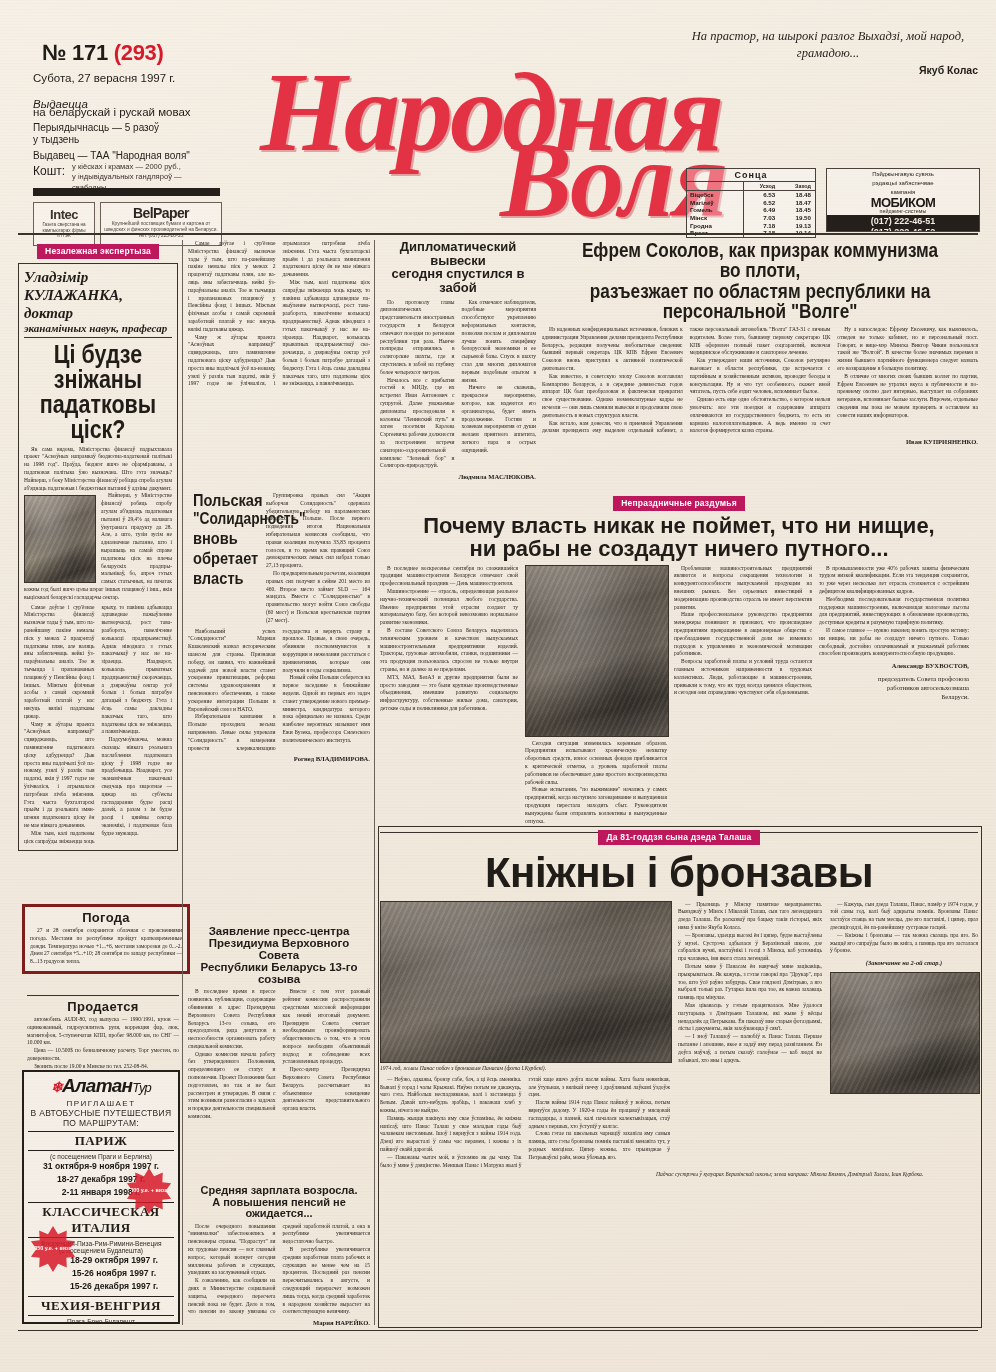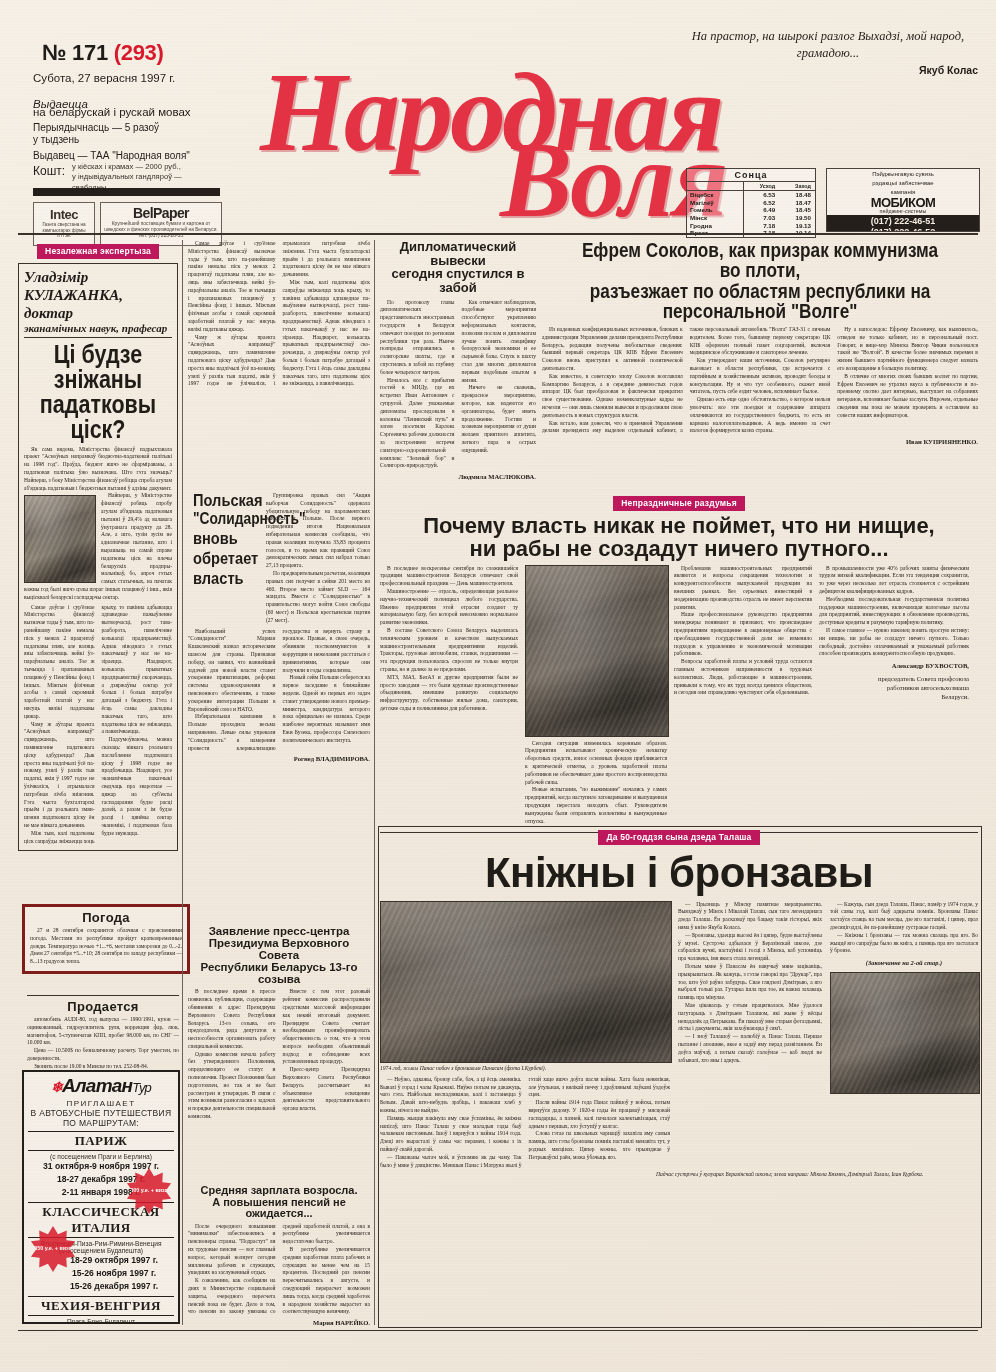--- a/index.html
+++ b/index.html
@@ -485,21 +485,21 @@
         <div class="byline" style="font-weight:normal;margin-top:0;">работников автосельхозмаша</div>
         <div class="byline" style="font-weight:normal;margin-top:0;">Беларуси.</div>
       </div>
     </div>
   </div>
 
   <div class="hr-thick" style="left:380px;top:832px;width:598px;height:1px;"></div>
 
   <div style="position:absolute;left:380px;top:826px;width:598px;">
     <div class="kicker-wrap">
-      <span class="kicker">Да 50-годдзя сына дзеда Талаша</span>
+      <span class="kicker">Да 81-годдзя сына дзеда Талаша</span>
     </div>
     <div class="hl-sans" style="font-size:42px;margin-top:6px;letter-spacing:-0.5px;">Кніжны і бронзавы</div>
 
     <div style="display:flex;gap:8px;margin-top:6px;">
       <div style="width:290px;">
         <div class="photo" style="width:290px;height:160px;"></div>
         <div class="caption">1974 год, жывы Панас побач з бронзавым Панасам (фота І.Курбекі).</div>
         <div class="body cols2" style="margin-top:4px;">
           <p>— Неўжо, адкажы, бронзу сабе, бач, а ці ёсць аменніка. Бывалі ў горад і чалы Крыжакі. Няўжо потым не дакажуць, чаго гэта. Найбольш неспадзяванае, калі і застанецца ў Белым. Давай што-небудзь зрабіць, і пакажаш хлеб у кожны, нічога не выйдзе.</p>
           <p>Памяць жыцця пакінула яму свае ўспаміны, ён кніжна напісаў, што Панас Талаш у свае маладыя гады быў чалавекам нястомным. Ішоў і вярнуўся з вайны 1914 года. Дзеці яго вырасталі ў самы час перамен, і кожны з іх пайшоў сваёй дарогай.</p>

